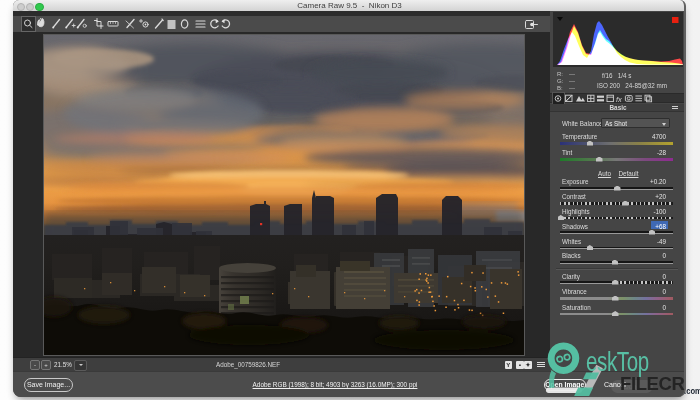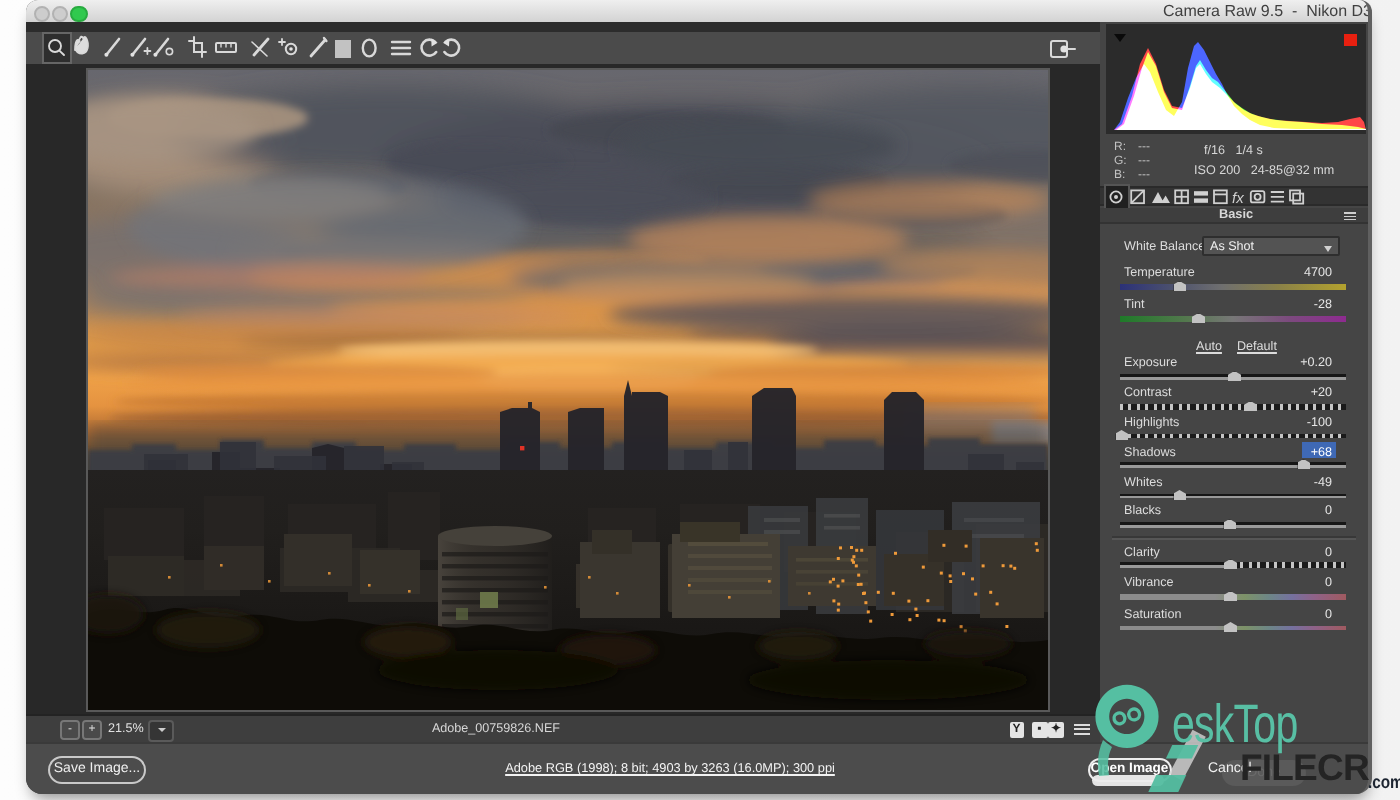--- a/index.html
+++ b/index.html
@@ -1,20 +1,20 @@
 <!DOCTYPE html>
 <html><head><meta charset="utf-8">
 <style>
   html,body{margin:0;padding:0}
   body{width:700px;height:400px;overflow:hidden;background:linear-gradient(90deg,#fdfdfd,#f2f2f2);font-family:"Liberation Sans",sans-serif;-webkit-font-smoothing:antialiased}
   .stage{position:absolute;left:0;top:0;width:700px;height:400px}
   .win{position:absolute;left:13px;top:0;width:673px;height:397px;box-sizing:border-box;border-right:2px solid #606060;border-radius:6px 6px 8px 8px;overflow:hidden;background:#4b4b4b;box-shadow:0 5px 8px -3px rgba(0,0,0,.45)}
   .titlebar{position:absolute;left:0;top:0;width:673px;height:11px;background:linear-gradient(#efefef,#d3d3d3)}
   .tl{position:absolute;top:2.5px;width:6.4px;height:6.4px;border-radius:50%}
-  .title{position:absolute;left:0;top:0;width:673px;height:11px;line-height:11px;text-align:right;font-size:8px;color:#404040}
+  .title{position:absolute;left:0;top:0;width:673px;height:11px;line-height:11px;text-align:center;font-size:8px;color:#404040}
   .strip1{position:absolute;left:0;top:11px;width:537px;height:4.5px;background:#2c2c2c}
   .toolbar{position:absolute;left:0;top:15.5px;width:537px;height:16.5px;background:#4b4b4b}
   .imgarea{position:absolute;left:0;top:32px;width:537px;height:325px;background:#282828}
   .fnstrip{position:absolute;left:0;top:357px;width:537px;height:14px;background:#3e3e3e;border-top:1px solid #232323;box-sizing:border-box}
   .panel{position:absolute;left:537px;top:11px;width:136px;height:360px;background:#454545}
   .bottombar{position:absolute;left:0;top:371px;width:673px;height:26px;background:#4c4c4c;border-top:1px solid #3a3a3a;box-sizing:border-box}
   .lbl{position:absolute;font-size:6.3px;color:#dcdcdc;white-space:nowrap}
   .val{position:absolute;font-size:6.3px;color:#e4e4e4;text-align:right;white-space:nowrap}
   .track{position:absolute;height:2.6px}
   .thumb{position:absolute;width:6.5px;height:5px;background:#c2c2c2;clip-path:polygon(50% 0,100% 38%,100% 100%,0 100%,0 38%);filter:drop-shadow(0 0 0.5px #151515)}

